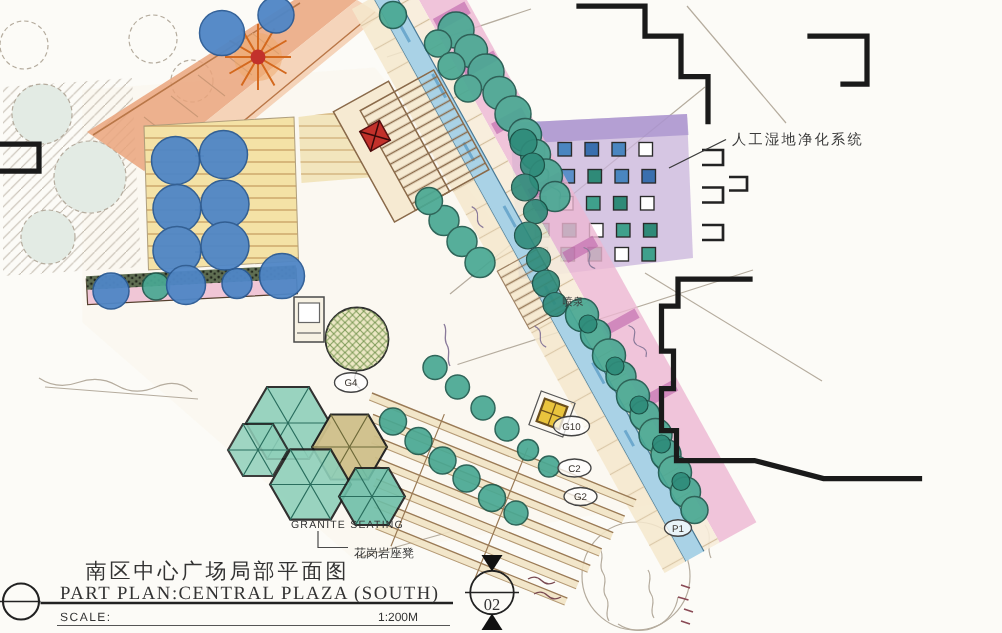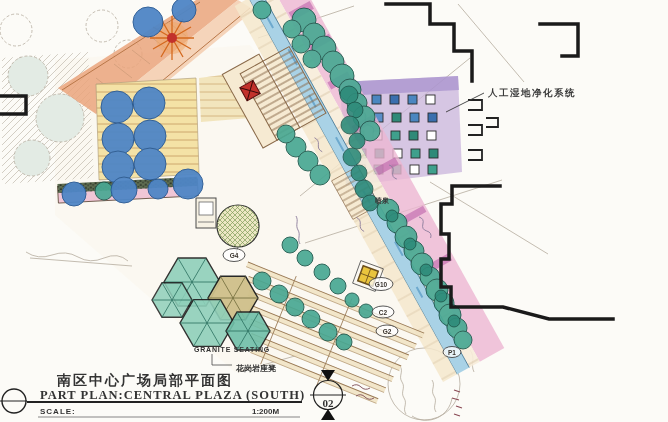--- a/index.html
+++ b/index.html
@@ -1,16 +1,16 @@
 <!DOCTYPE html>
 <html><head>
 <meta charset="utf-8">
 <style>
   html,body{margin:0;padding:0;background:#e8e8e8;}
-  .frame{position:relative;width:668px;height:422px;overflow:hidden;background:#fcfbf7;font-weight:bold;}
+  .frame{position:relative;width:668px;height:422px;overflow:hidden;background:#fcfbf7;}
   svg{display:block;}
   text{font-family:"Liberation Sans",sans-serif;fill:#333;}
   .t-serif{font-family:"Liberation Serif",serif;}
   .t-cn{font-family:"Liberation Serif",serif;}
   .marker-code{font-size:6.5px;fill:#38322c;}
   .ann{fill:#3a3a3a;}
 </style>
 </head>
 <body>
 

